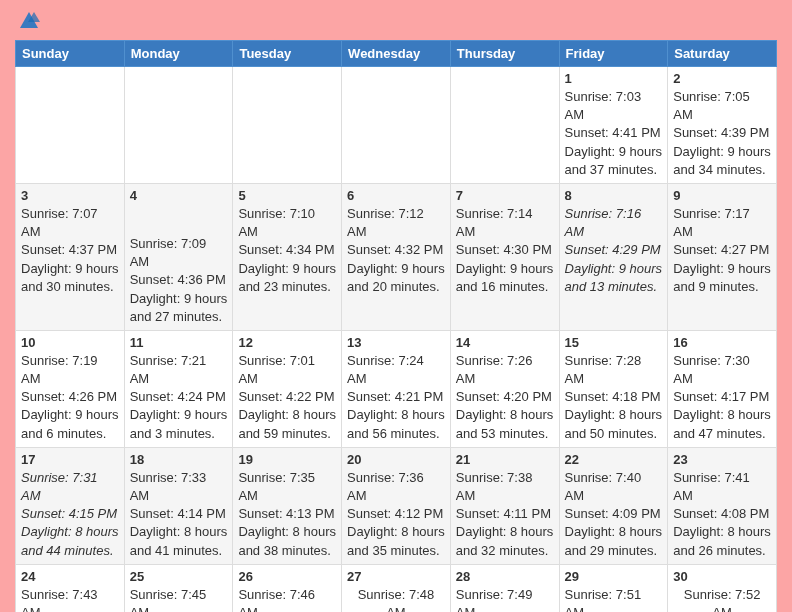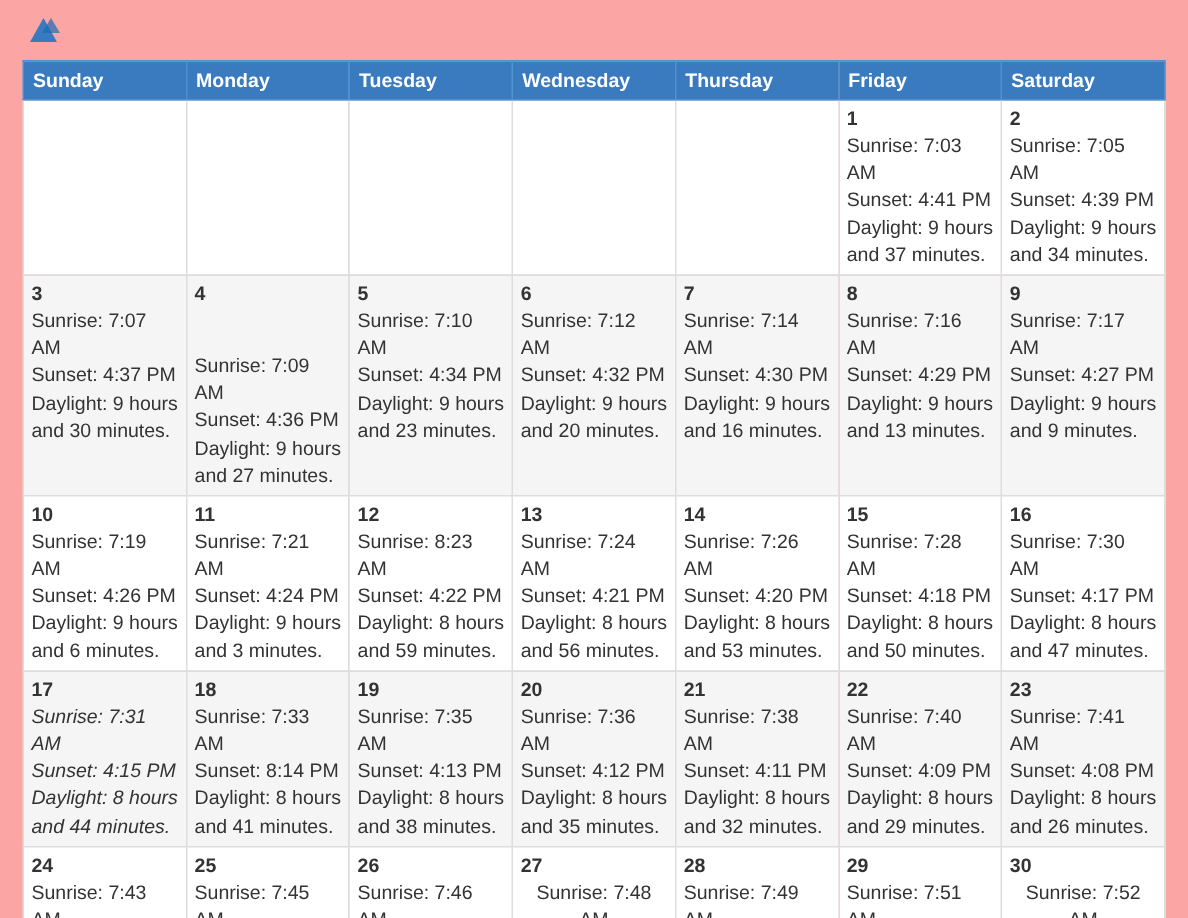--- a/index.html
+++ b/index.html
@@ -140,21 +140,21 @@
 Daylight: 9 hours and 20 minutes.</div>
           </td>
           <td>
             <span class="day-num">7</span>
             <div class="day-info" style="white-space: pre-line;">Sunrise: 7:14 AM
 Sunset: 4:30 PM
 Daylight: 9 hours and 16 minutes.</div>
           </td>
           <td>
             <span class="day-num">8</span>
-            <div class="day-info" style="white-space: pre-line;">Sunrise: 7:16 AM
+            <div class="day-info" style="white-space: pre-line; font-style: italic;">Sunrise: 7:16 AM
 Sunset: 4:29 PM
 Daylight: 9 hours and 13 minutes.</div>
           </td>
           <td>
             <span class="day-num">9</span>
             <div class="day-info" style="white-space: pre-line;">Sunrise: 7:17 AM
 Sunset: 4:27 PM
 Daylight: 9 hours and 9 minutes.</div>
           </td>
         </tr>
@@ -166,21 +166,21 @@
 Daylight: 9 hours and 6 minutes.</div>
           </td>
           <td>
             <span class="day-num">11</span>
             <div class="day-info" style="white-space: pre-line;">Sunrise: 7:21 AM
 Sunset: 4:24 PM
 Daylight: 9 hours and 3 minutes.</div>
           </td>
           <td>
             <span class="day-num">12</span>
-            <div class="day-info" style="white-space: pre-line;">Sunrise: 8:23 AM
+            <div class="day-info" style="white-space: pre-line;">Sunrise: 7:01 AM
 Sunset: 4:22 PM
 Daylight: 8 hours and 59 minutes.</div>
           </td>
           <td>
             <span class="day-num">13</span>
             <div class="day-info" style="white-space: pre-line;">Sunrise: 7:24 AM
 Sunset: 4:21 PM
 Daylight: 8 hours and 56 minutes.</div>
           </td>
           <td>
@@ -205,21 +205,21 @@
         <tr>
           <td>
             <span class="day-num">17</span>
             <div class="day-info" style="white-space: pre-line; font-style: italic;">Sunrise: 7:31 AM
 Sunset: 4:15 PM
 Daylight: 8 hours and 44 minutes.</div>
           </td>
           <td>
             <span class="day-num">18</span>
             <div class="day-info" style="white-space: pre-line;">Sunrise: 7:33 AM
-Sunset: 8:14 PM
+Sunset: 4:14 PM
 Daylight: 8 hours and 41 minutes.</div>
           </td>
           <td>
             <span class="day-num">19</span>
             <div class="day-info" style="white-space: pre-line;">Sunrise: 7:35 AM
 Sunset: 4:13 PM
 Daylight: 8 hours and 38 minutes.</div>
           </td>
           <td>
             <span class="day-num">20</span>

